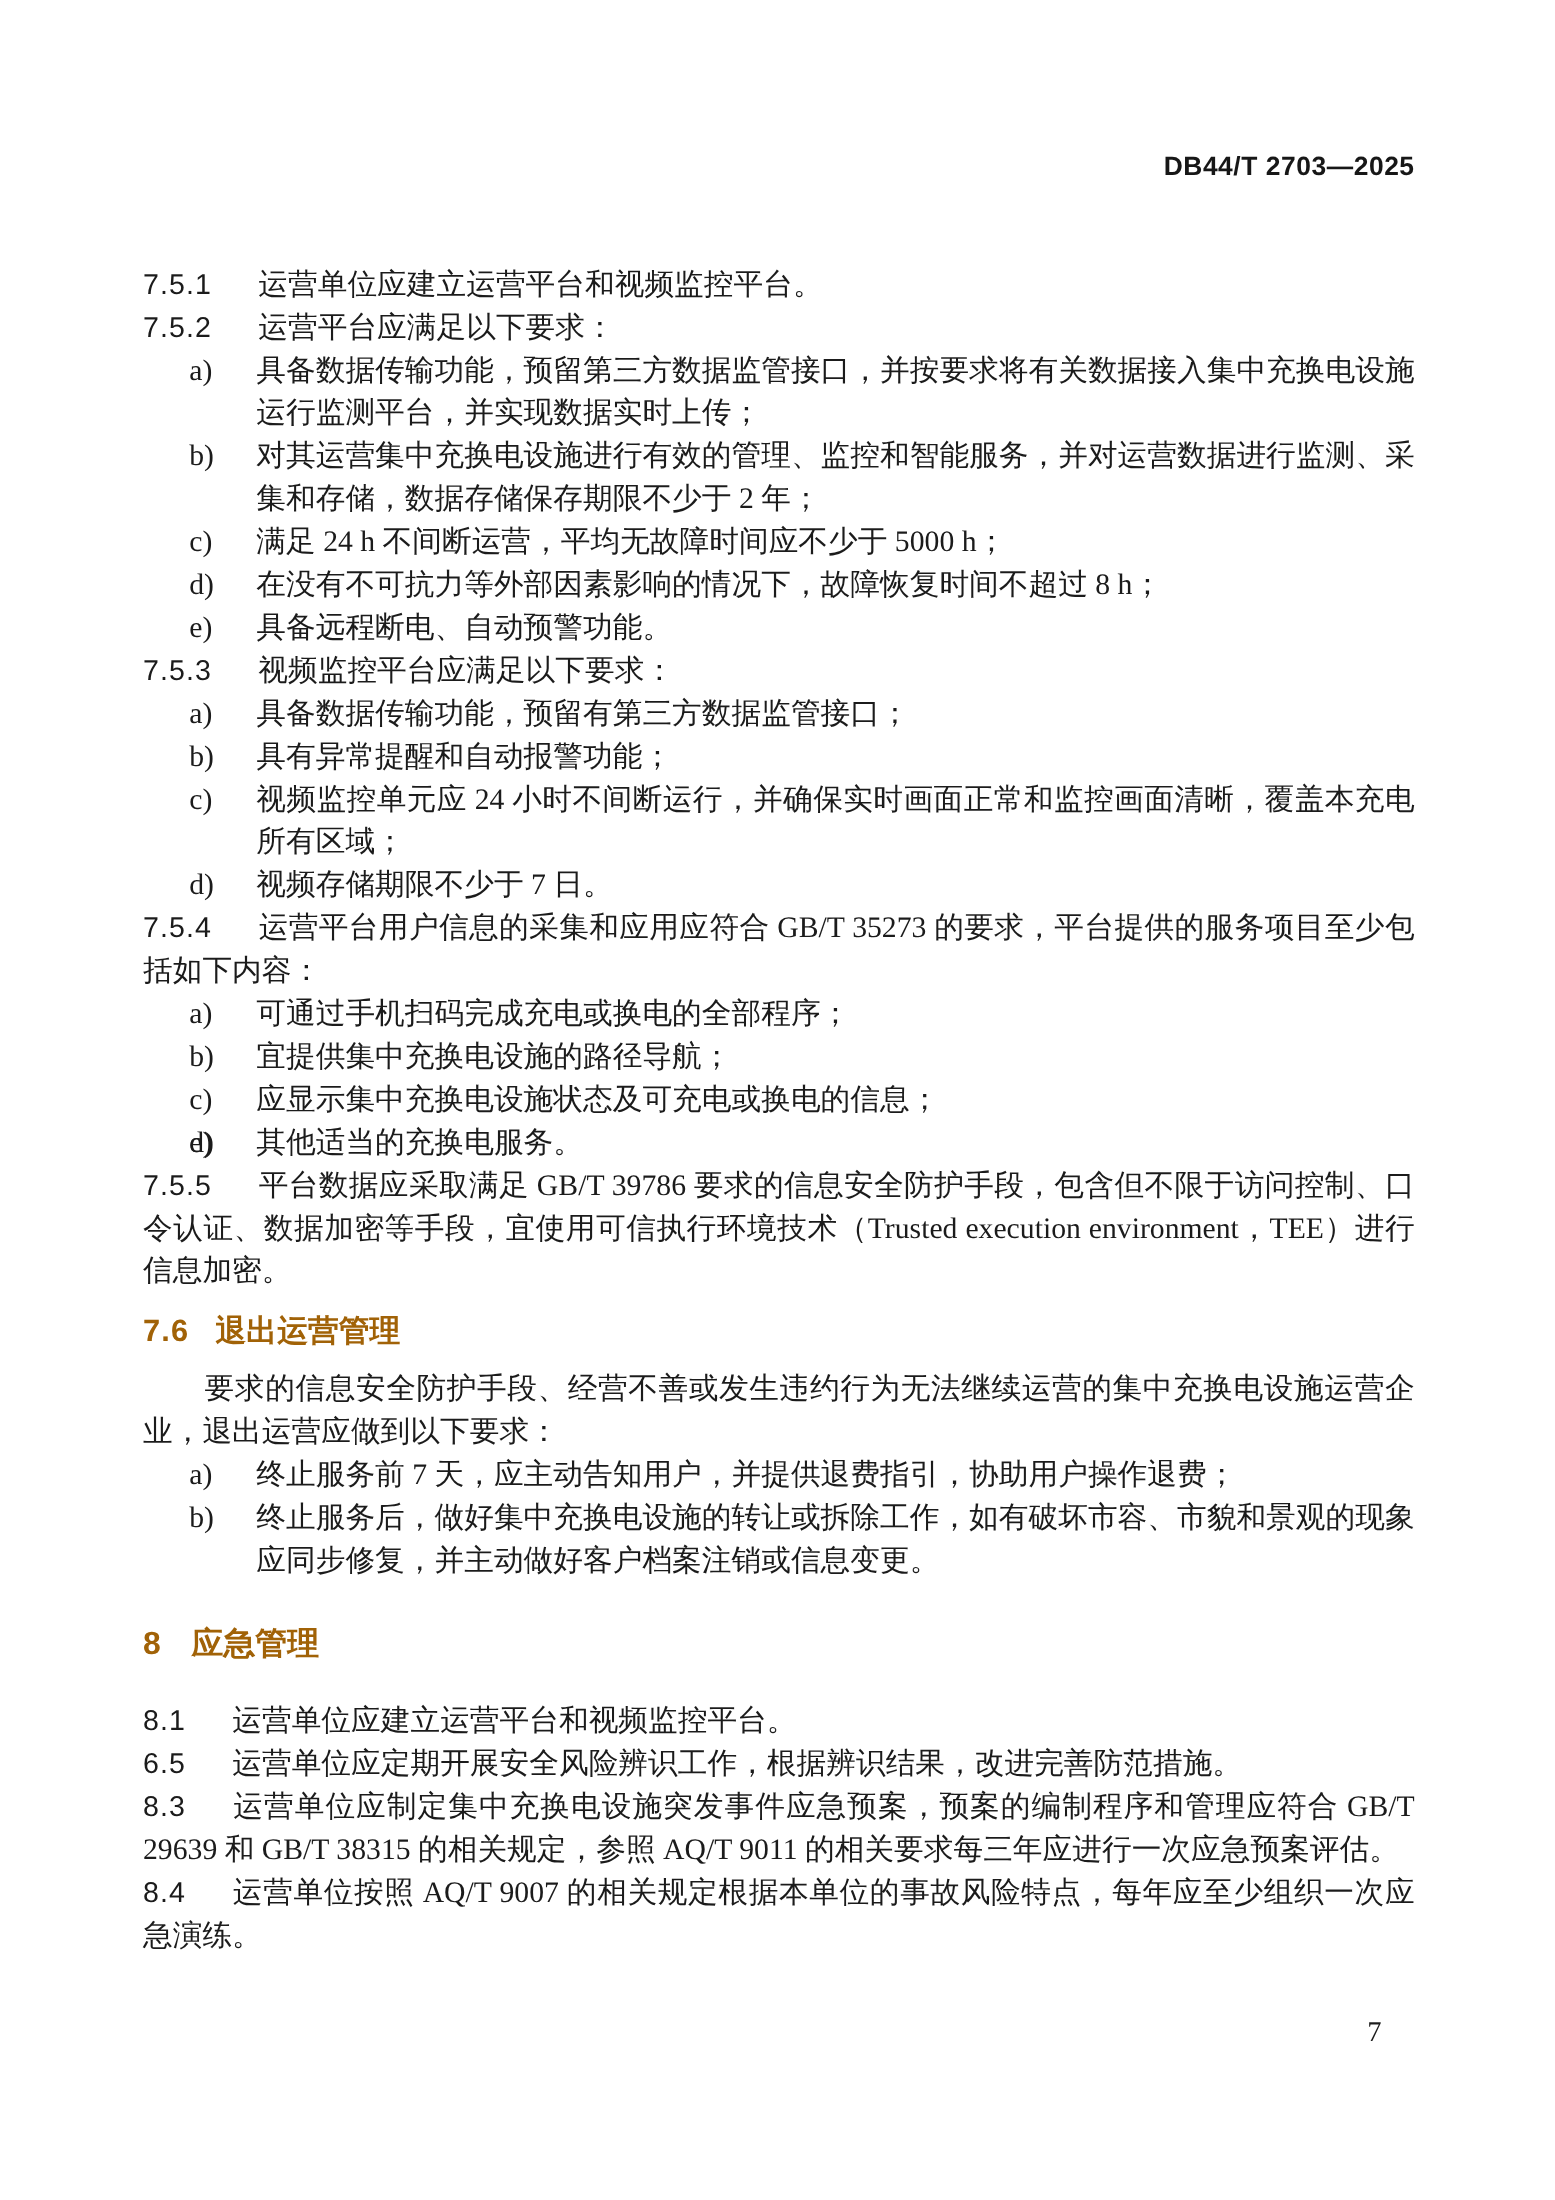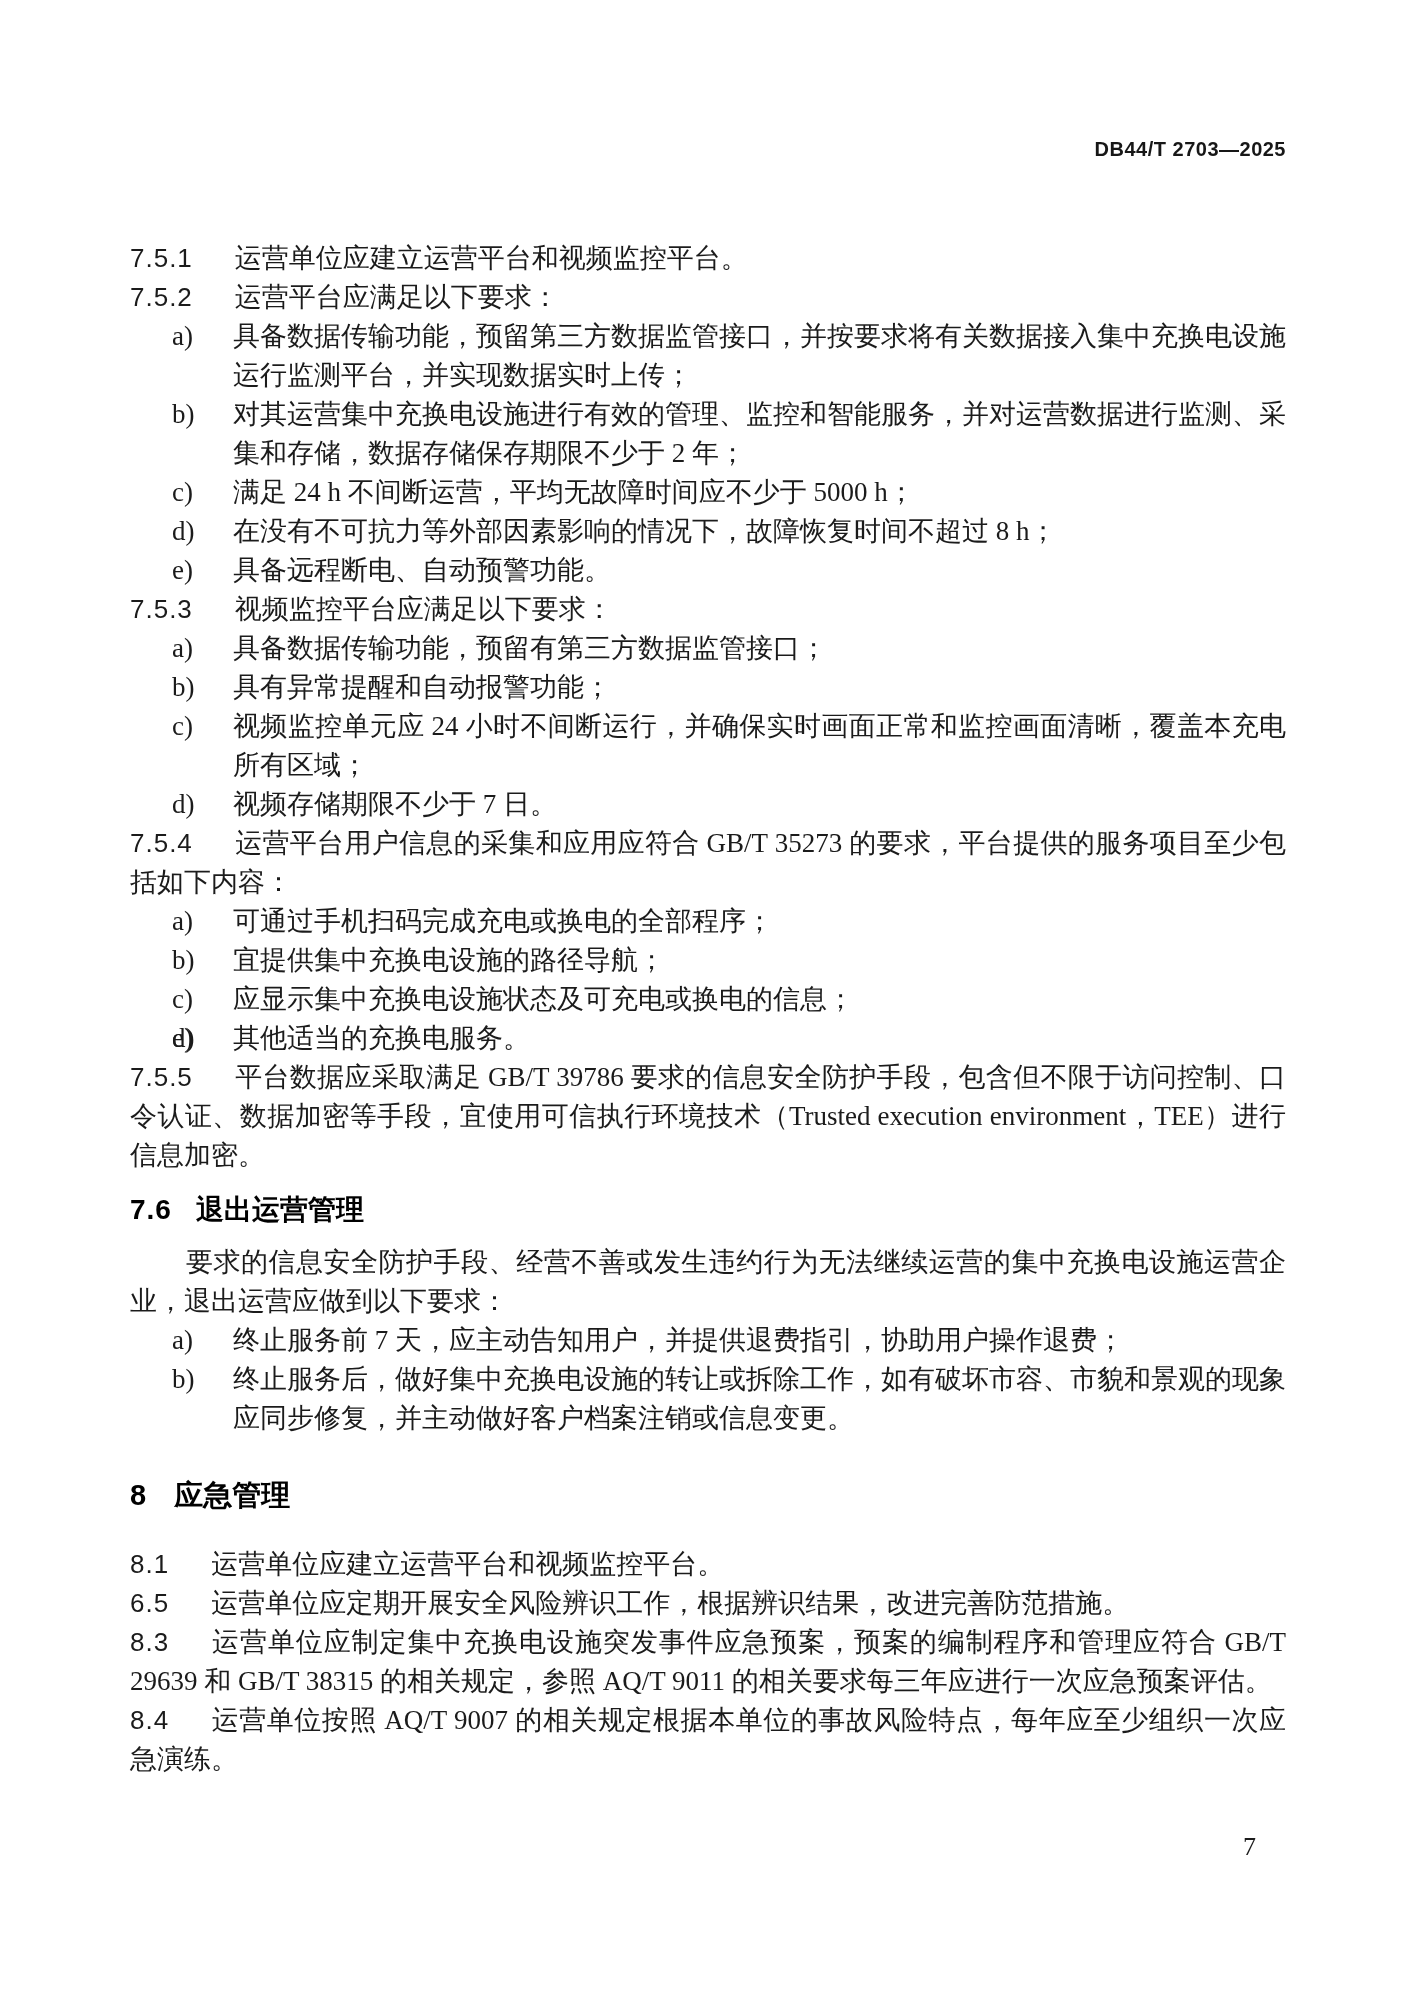--- a/index.html
+++ b/index.html
@@ -9,21 +9,21 @@
     margin:0 auto;
     background:#ffffff;
     color:#1b1b1b;
     font-family:"Liberation Serif","DejaVu Serif",serif;
     overflow:hidden;
   }
   .doc-header{
     position:absolute;
     top:138px;right:128px;
     font-family:"Liberation Sans","DejaVu Sans",sans-serif;
-    font-size:20px;
+    font-size:24px;
     font-weight:bold;
     letter-spacing:.5px;
     color:#171717;
   }
   .content{
     position:absolute;
     left:130px;top:239px;
     width:1156px;
     font-size:27px;
     line-height:39px;
@@ -47,21 +47,21 @@
     position:absolute;
     left:42px;top:0;
   }
   
   .para-indent{text-indent:56px;}
   
   .h-sub,.h-top{
     font-family:"Liberation Sans","DejaVu Sans",sans-serif;
     font-weight:bold;
     text-align:left;
-    color:#000000;
+    color:#a16207;
   }
   .h-sub{font-size:28px;line-height:40px;margin-top:15px;margin-bottom:13px;}
   .h-top{font-size:29px;line-height:40px;margin-top:37px;margin-bottom:30px;}
   .h-sub .num{margin-right:24px;letter-spacing:1px;}
   .h-top .num{margin-right:27px;letter-spacing:1px;}
   .page-number{
     position:absolute;
     top:1832px;left:1243px;
     font-size:26px;
     font-family:"Liberation Serif","DejaVu Serif",serif;

